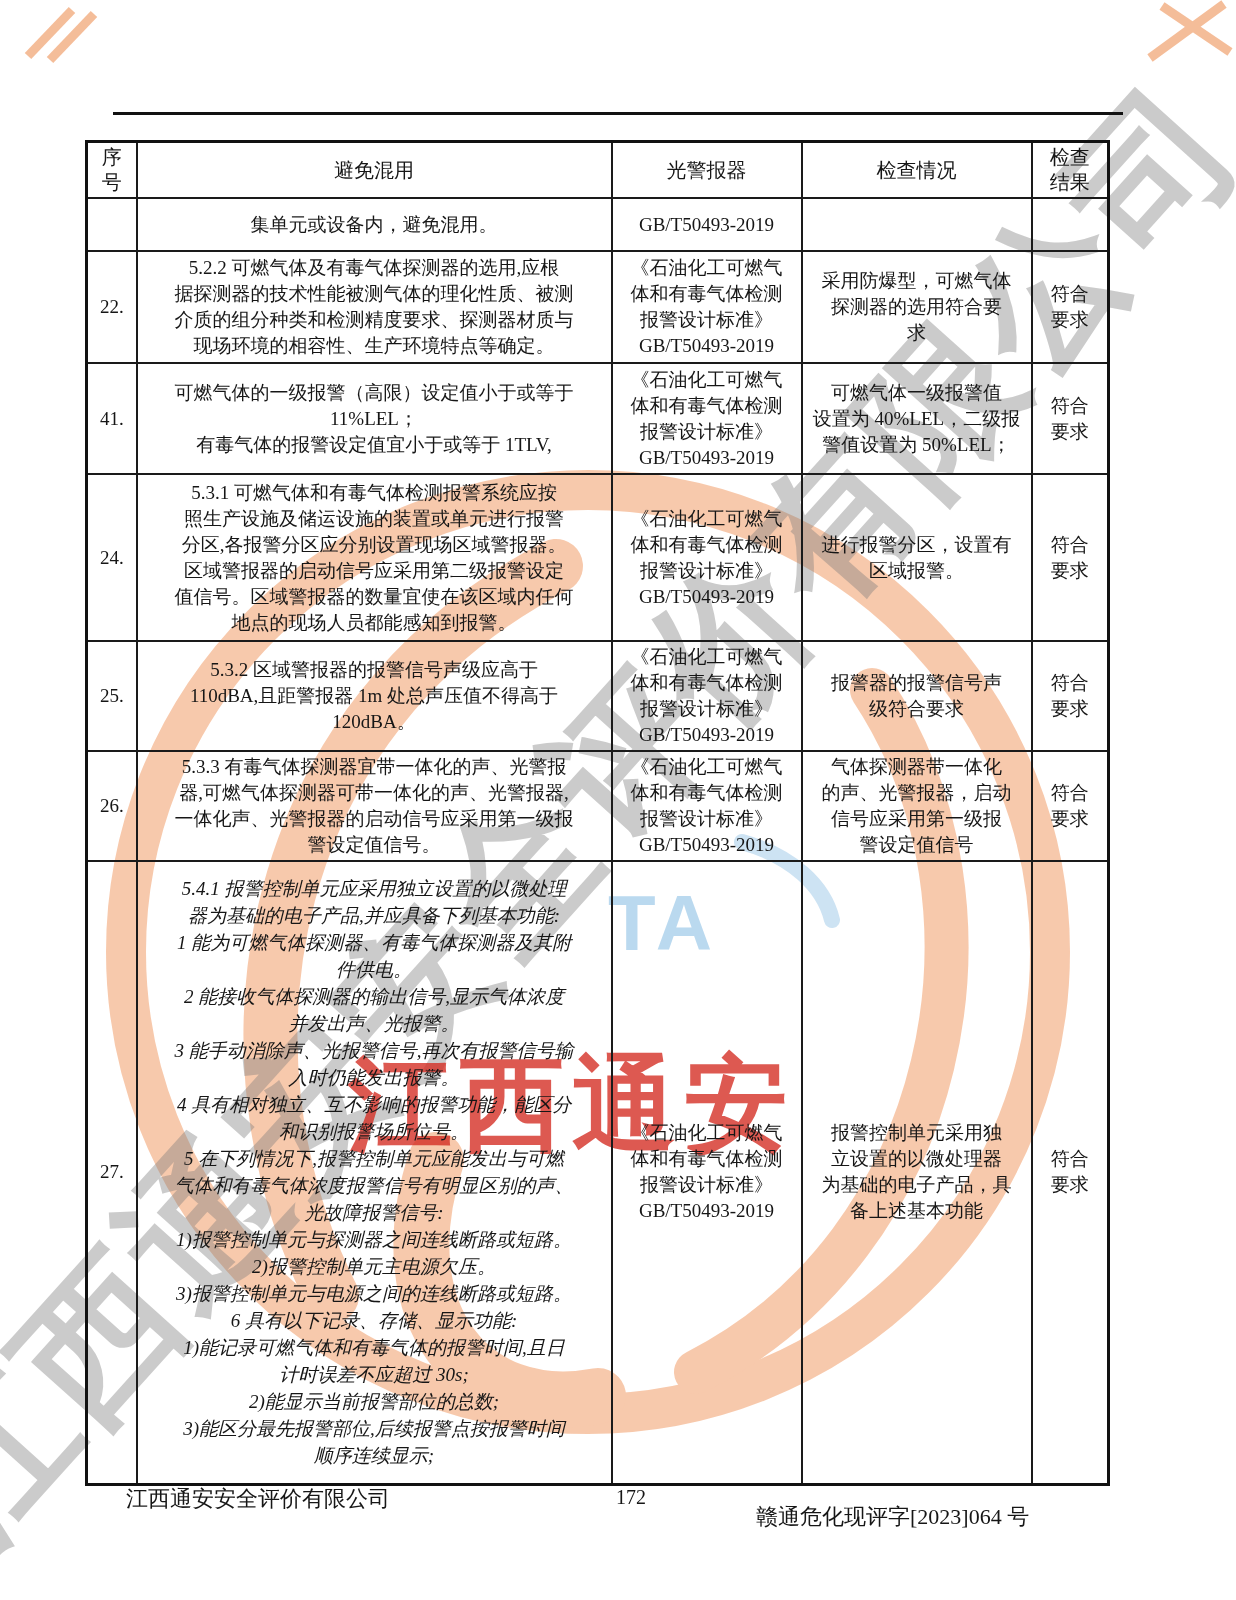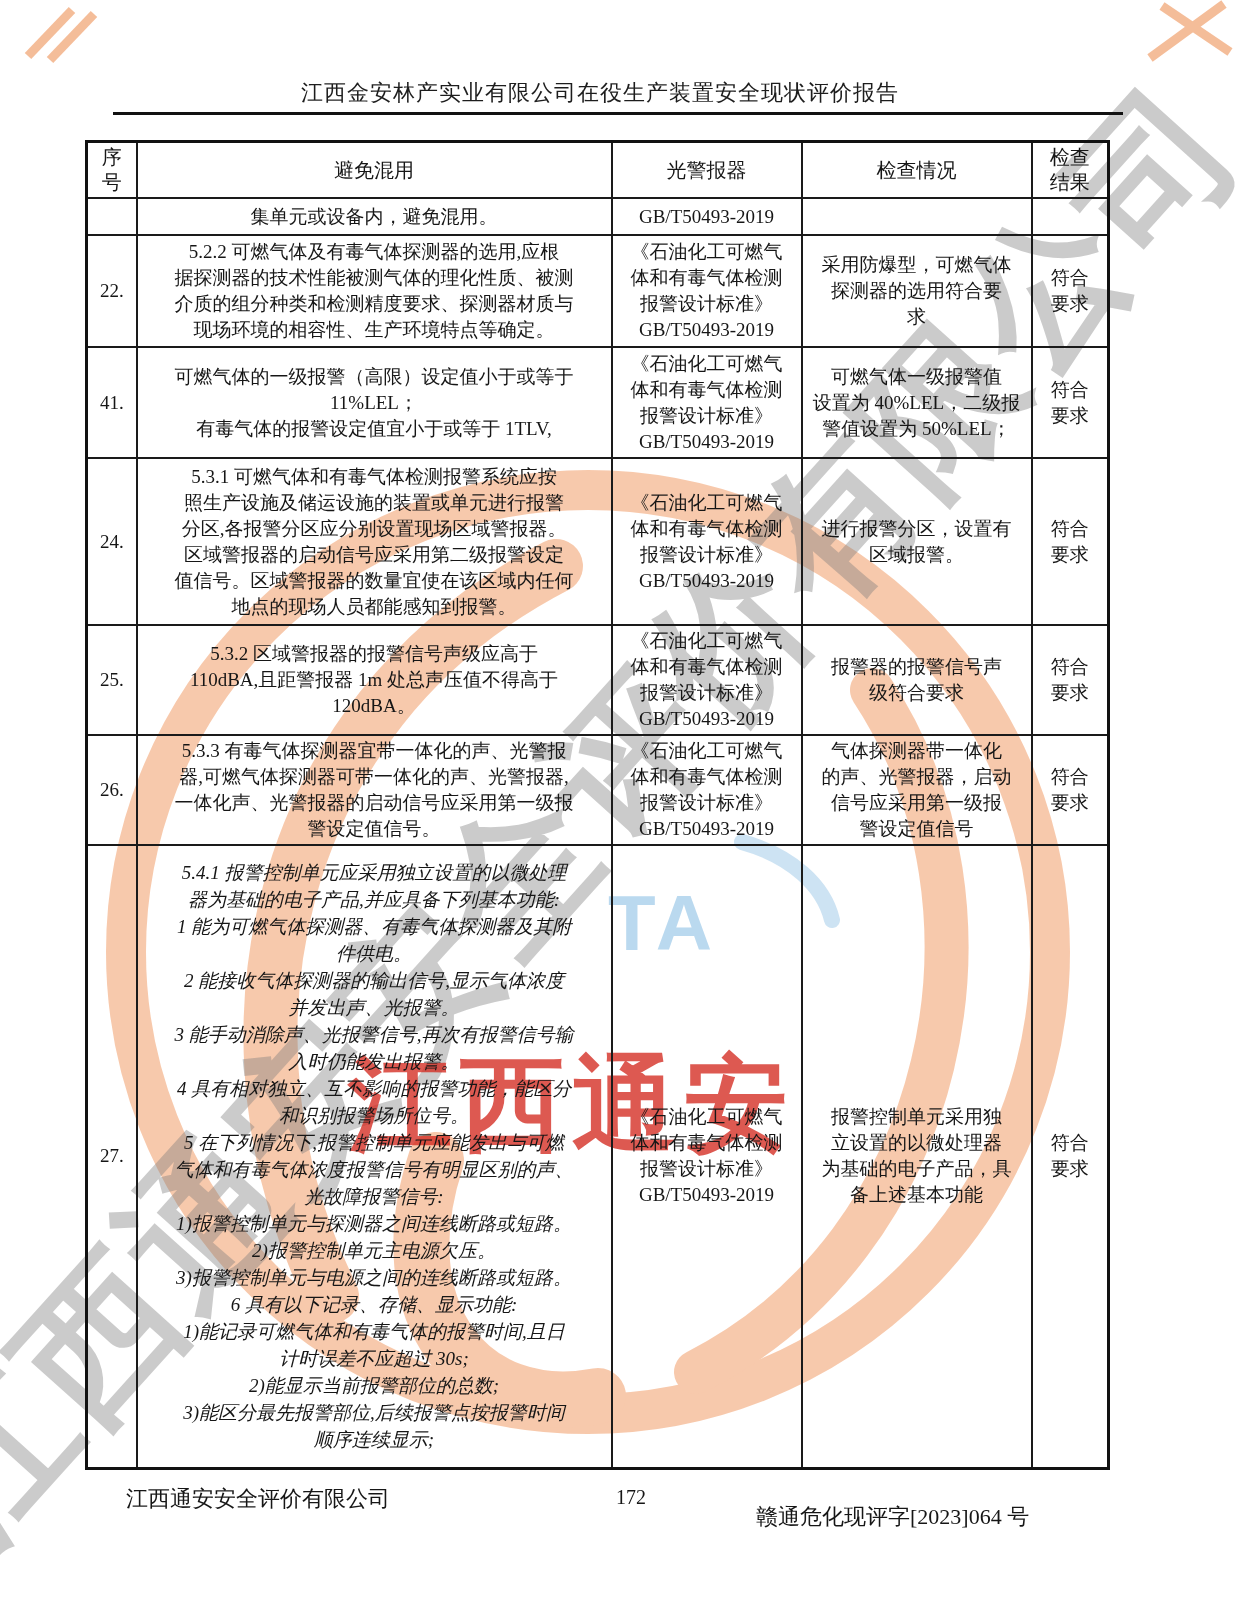--- a/index.html
+++ b/index.html
@@ -54,21 +54,21 @@
     text-align:center;vertical-align:middle;
     font-weight:normal;
     font-size:19px;line-height:26px;
     white-space:pre-line;
     overflow:hidden;
     background:transparent;
     color:#161616;
   }
   table.check{border:3px solid #111;}
   tr.h-row   {height:56px;}
-  tr.r-cont  {height:37px;}
+  tr.r-cont  {height:53px;}
   tr.r-22    {height:112px;}
   tr.r-23    {height:111px;}
   tr.r-24    {height:167px;}
   tr.r-25    {height:107px;}
   tr.r-26    {height:108px;}
   tr.r-27    {height:623px;}
   tr.h-row th{font-size:20px;line-height:25px;}
   tr.r-27 td.c-content{line-height:27px;font-style:italic;}
   
   .footer{position:absolute;left:0;top:1484px;width:1236px;height:30px;font-size:22px;z-index:1;}
@@ -95,21 +95,20 @@
         <line x1="50" y1="60" x2="94" y2="14"></line>
         <line x1="1150" y1="58" x2="1224" y2="4"></line>
         <line x1="1162" y1="6" x2="1230" y2="52"></line>
       </g>
     </svg>
     <div class="wm-diagonal">江西通安安全评价有限公司</div>
     <div class="wm-blue-letters">TA</div>
     <div class="wm-red">江西通安</div>
   </div>
 
-  <div class="doc-title">江西金安林产实业有限公司在役生产装置安全现状评价报告</div>
   <div class="title-rule"></div>
 
   <table class="check">
     <colgroup>
       <col style="width:50px">
         <col style="width:475px">
         <col style="width:190px">
         <col style="width:230px">
         <col style="width:77px">
     </colgroup>

